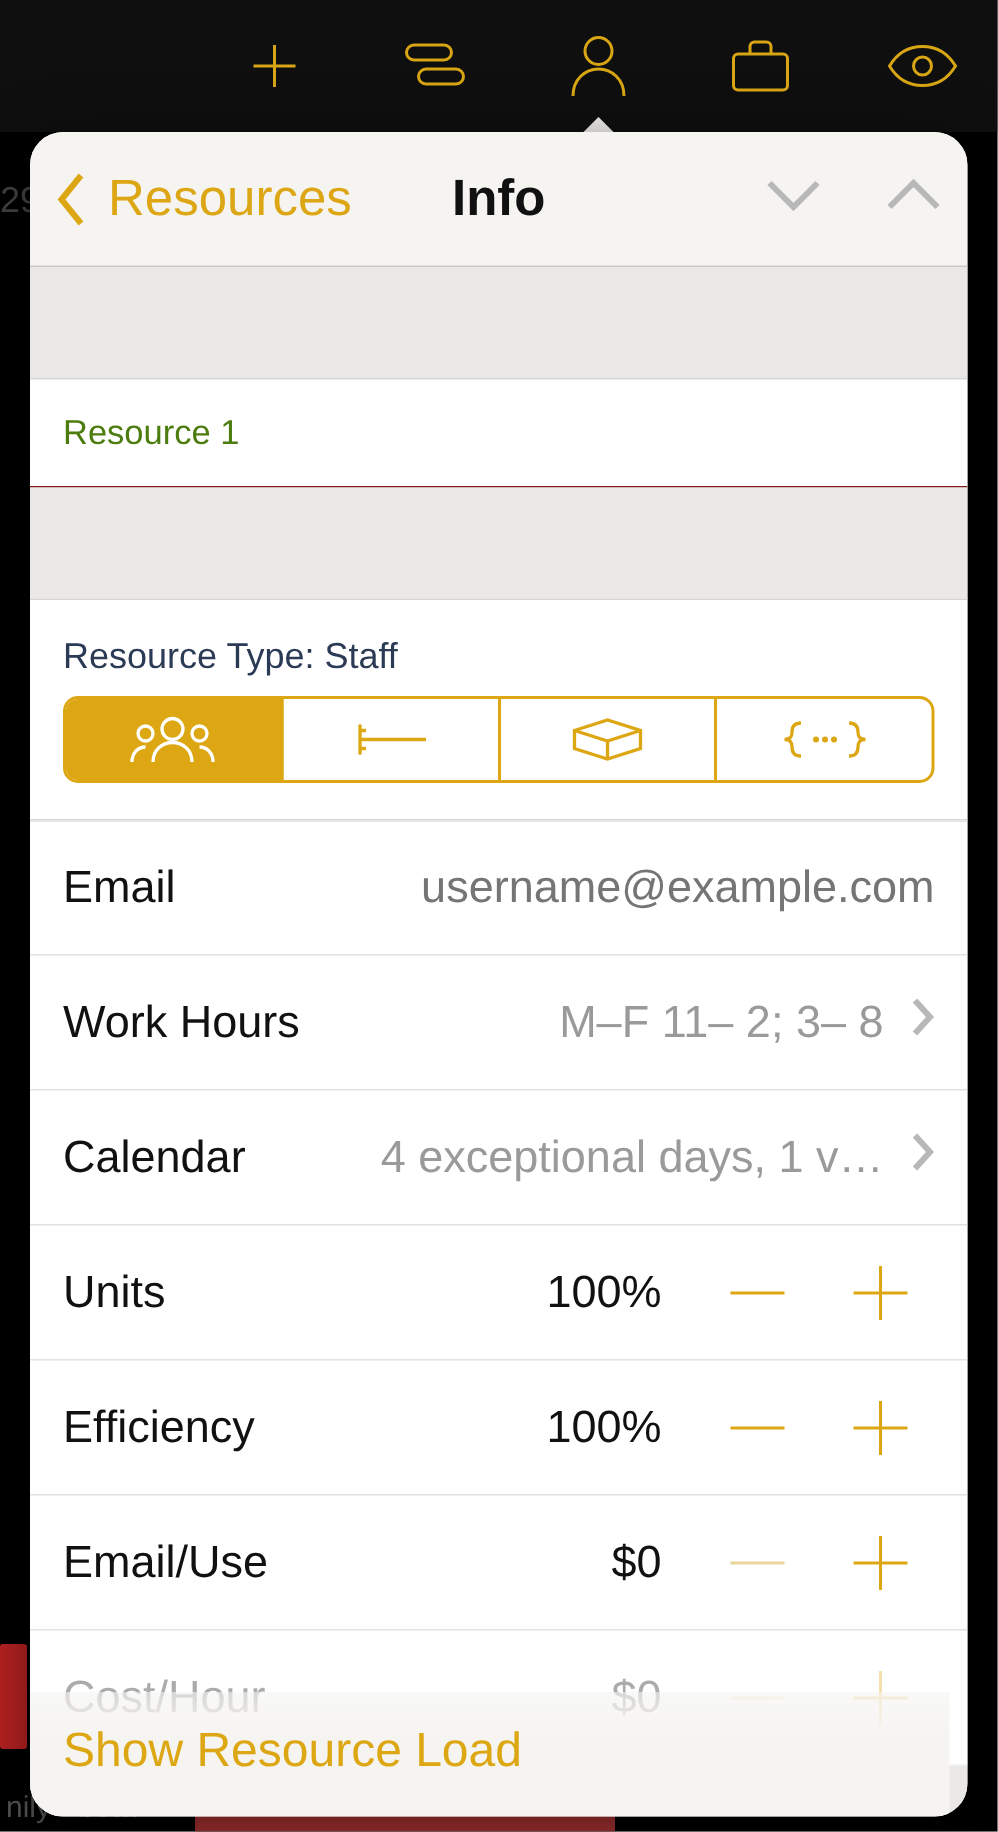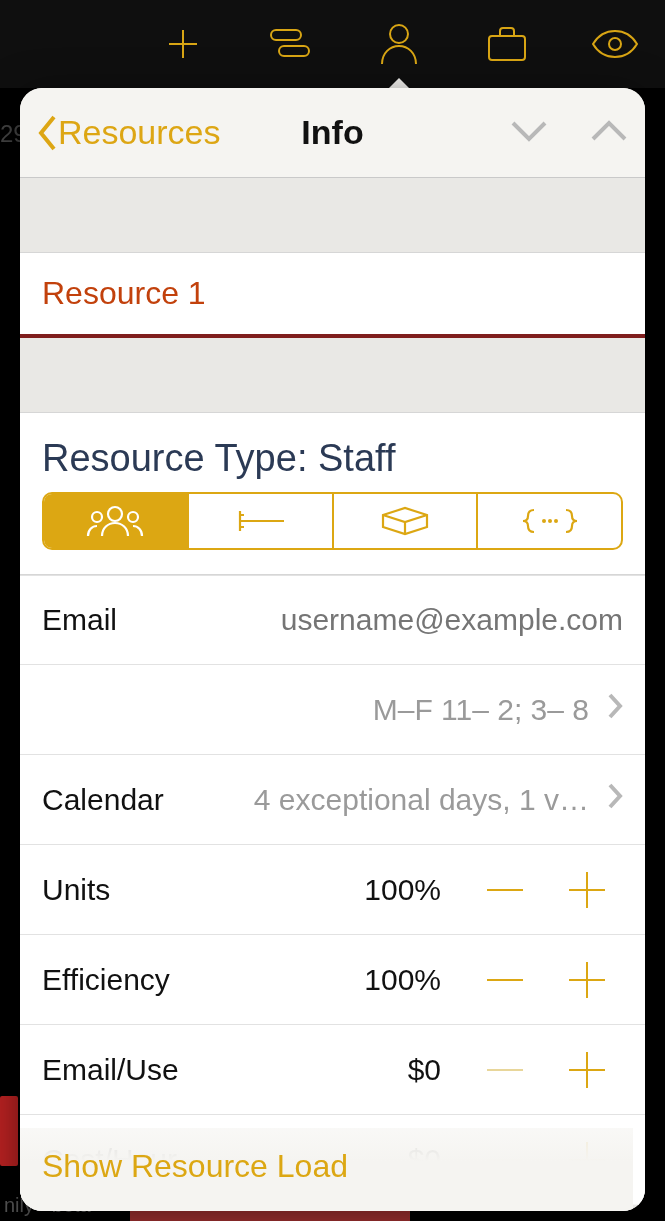--- a/index.html
+++ b/index.html
@@ -62,21 +62,21 @@
   
   .navbar {
     height: 90px;
     display: flex;
     align-items: center;
     padding: 0 16px;
     border-bottom: 1px solid #c9c9c9;
     background: #f5f4f1;
   }
   .navbar .back {
-    display: flex; align-items: center; gap: 0;
+    display: flex; align-items: center; gap: 14px;
     color: #dda614; font-size: 34px; font-weight: 400;
   }
   .navbar .back svg { stroke:#dda614; fill:none; stroke-width:4; }
   .navbar .title {
     position:absolute; left:0; right:0; text-align:center;
     font-size: 34px; font-weight: 600; color:#111; pointer-events:none;
   }
   .navbar .arrows {
     margin-left: auto; display:flex; gap:40px;
   }
@@ -87,29 +87,29 @@
     overflow: hidden;
     background: #e9e8e5;
     position: relative;
   }
 
   .section-gap { height: 74px; background:#e9e8e5; }
 
   .white-row {
     background:#fff;
     padding: 22px 22px;
-    font-size: 32px;
-    color:#c2410c;
+    font-size: 23px;
+    color:#4d7c0f;
     border-top:1px solid #d6d6d6;
-    border-bottom:4px solid #7f1d1d;
+    border-bottom:1px solid #7f1d1d;
   }
 
   .type-header {
     padding: 24px 22px 12px 22px;
-    font-size: 38px;
+    font-size: 24px;
     color:#2b3a55;
     background:#fff;
     border-top:1px solid #d6d6d6;
   }
 
   .segmented {
     display:flex;
     margin: 0 22px 0 22px;
     border:2px solid #dca713;
     border-radius:10px;
@@ -281,20 +281,21 @@
       </div>
     </div>
 
     <div class="list">
       <div class="cell">
         <span class="label">Email</span>
         <input type="text" placeholder="username@example.com" style="">
       </div>
 
       <div class="cell">
+        <span class="label">Work Hours</span>
         <span class="value">M–F 11– 2; 3– 8</span>
         <span class="chev">
           <svg width="16" height="28" viewBox="0 0 16 28">
               <path d="M3 3 L13 14 L3 25"></path>
             </svg>
         </span>
       </div>
 
       <div class="cell">
         <span class="label">Calendar</span>

